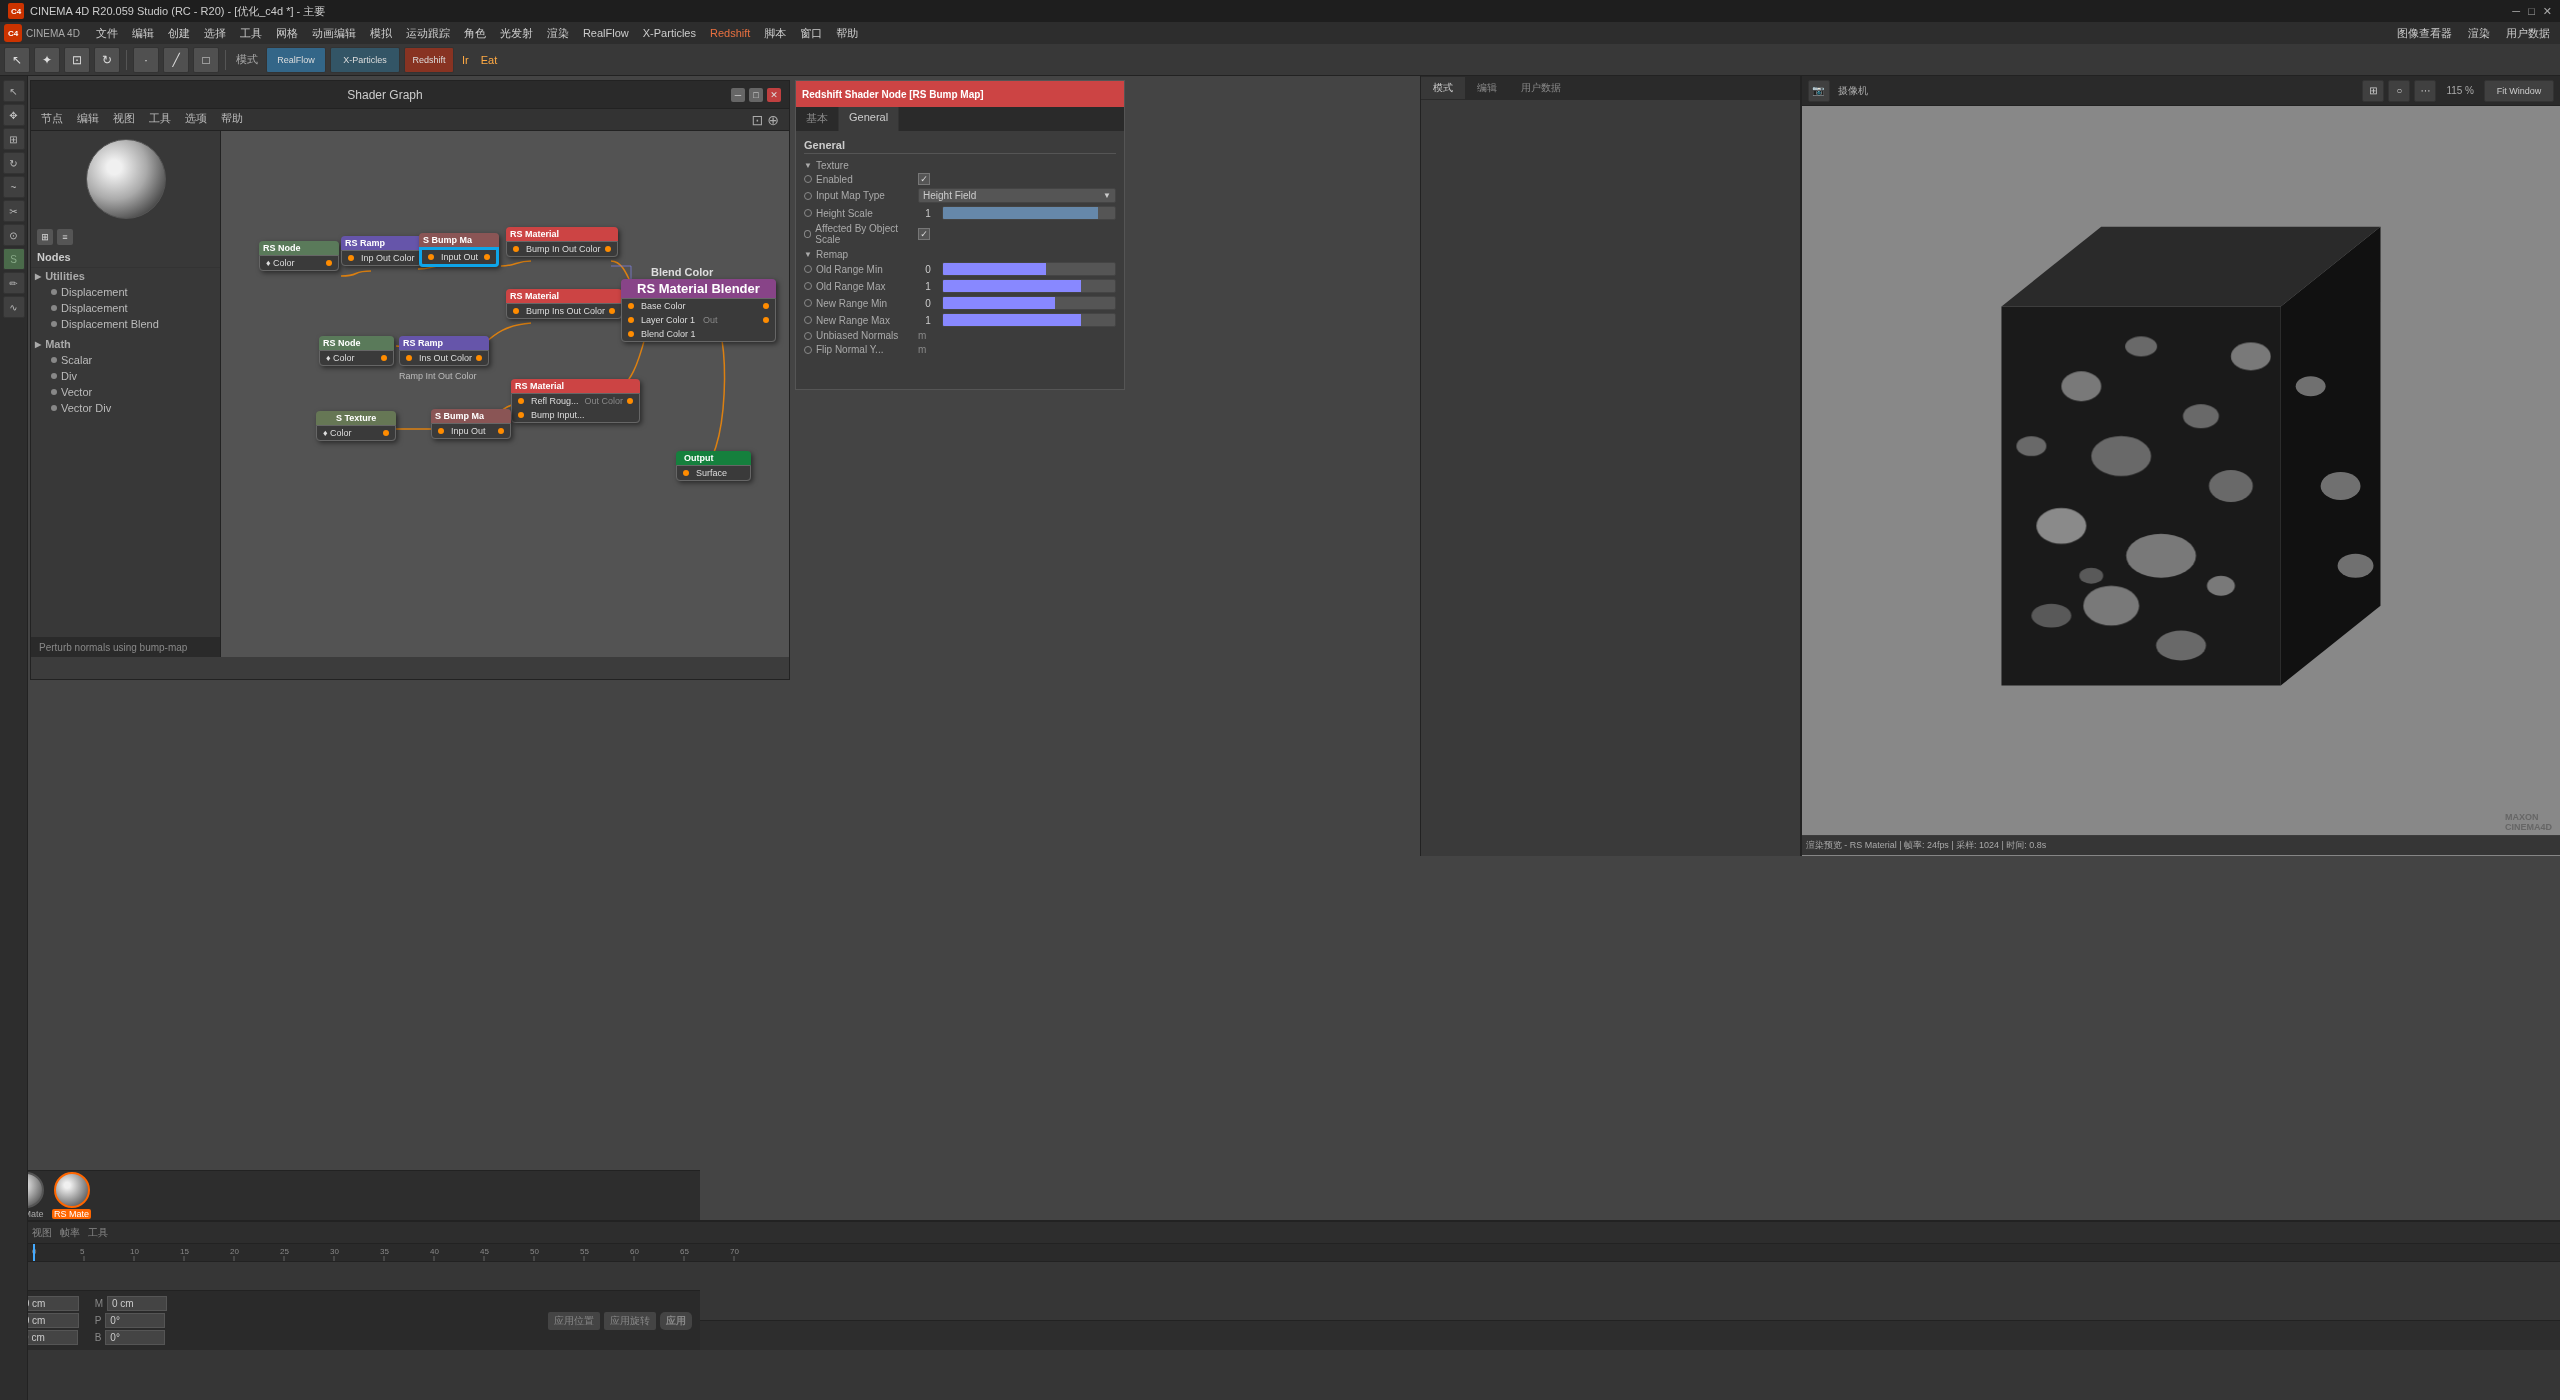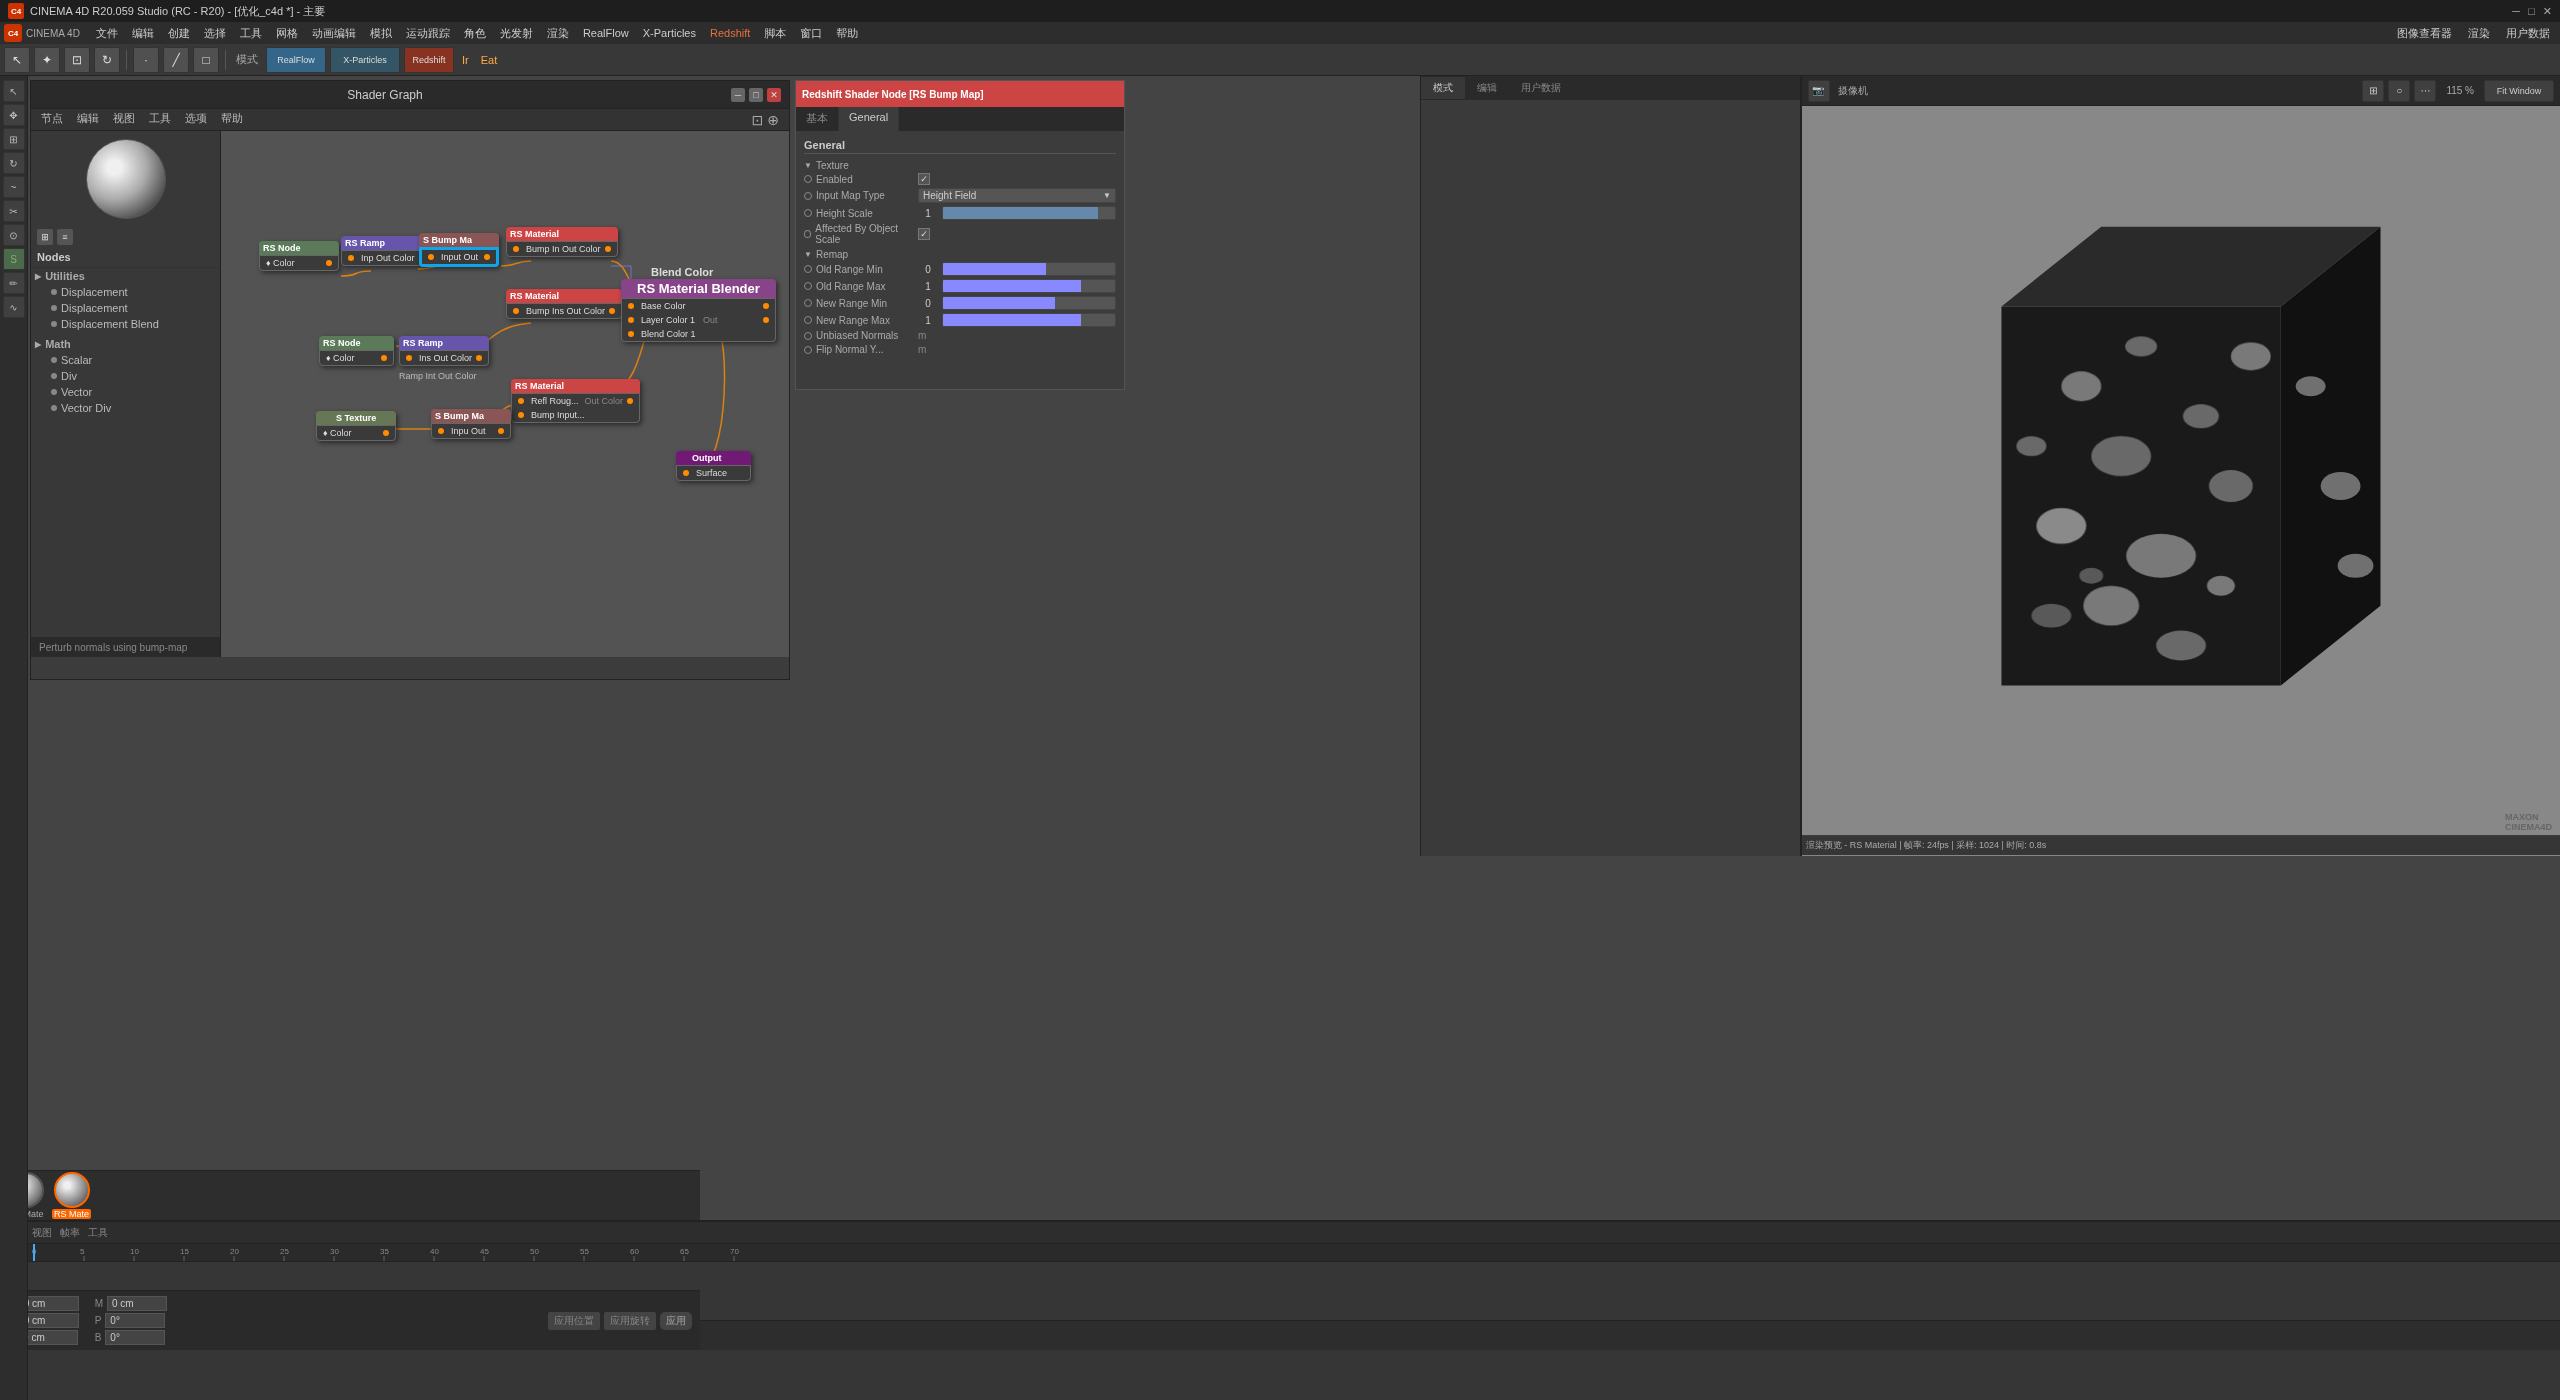--- a/index.html
+++ b/index.html
@@ -907,21 +907,21 @@
           <div class="node-header" style="background:#667755;font-size:9px;padding:2px 20px;">S Texture</div>
           <div class="node-body" style="background:#3a3a3a;border:1px solid #666;">
             <div class="node-port">
               <span style="font-size:9px;color:#ddd;">♦ Color</span>
               <div class="port-dot" style="margin-left:auto;background:#ff8c00;width:6px;height:6px;border-radius:50%;"></div>
             </div>
           </div>
         </div>
 
         <div class="graph-node node-output" style="left:455px;top:320px;min-width:75px;">
-          <div class="node-header" style="background:#701a75;font-size:9px;padding:2px 16px;">Output</div>
+          <div class="node-header" style="background:#15803d;font-size:9px;padding:2px 8px;">Output</div>
           <div class="node-body" style="background:#3a3a3a;border:1px solid #666;">
             <div class="node-port">
               <div class="port-dot" style="background:#ff8c00;width:6px;height:6px;border-radius:50%;margin-right:3px;"></div>
               <span style="font-size:9px;color:#ddd;">Surface</span>
             </div>
           </div>
         </div>
       </div>
     </div>
   </div>

